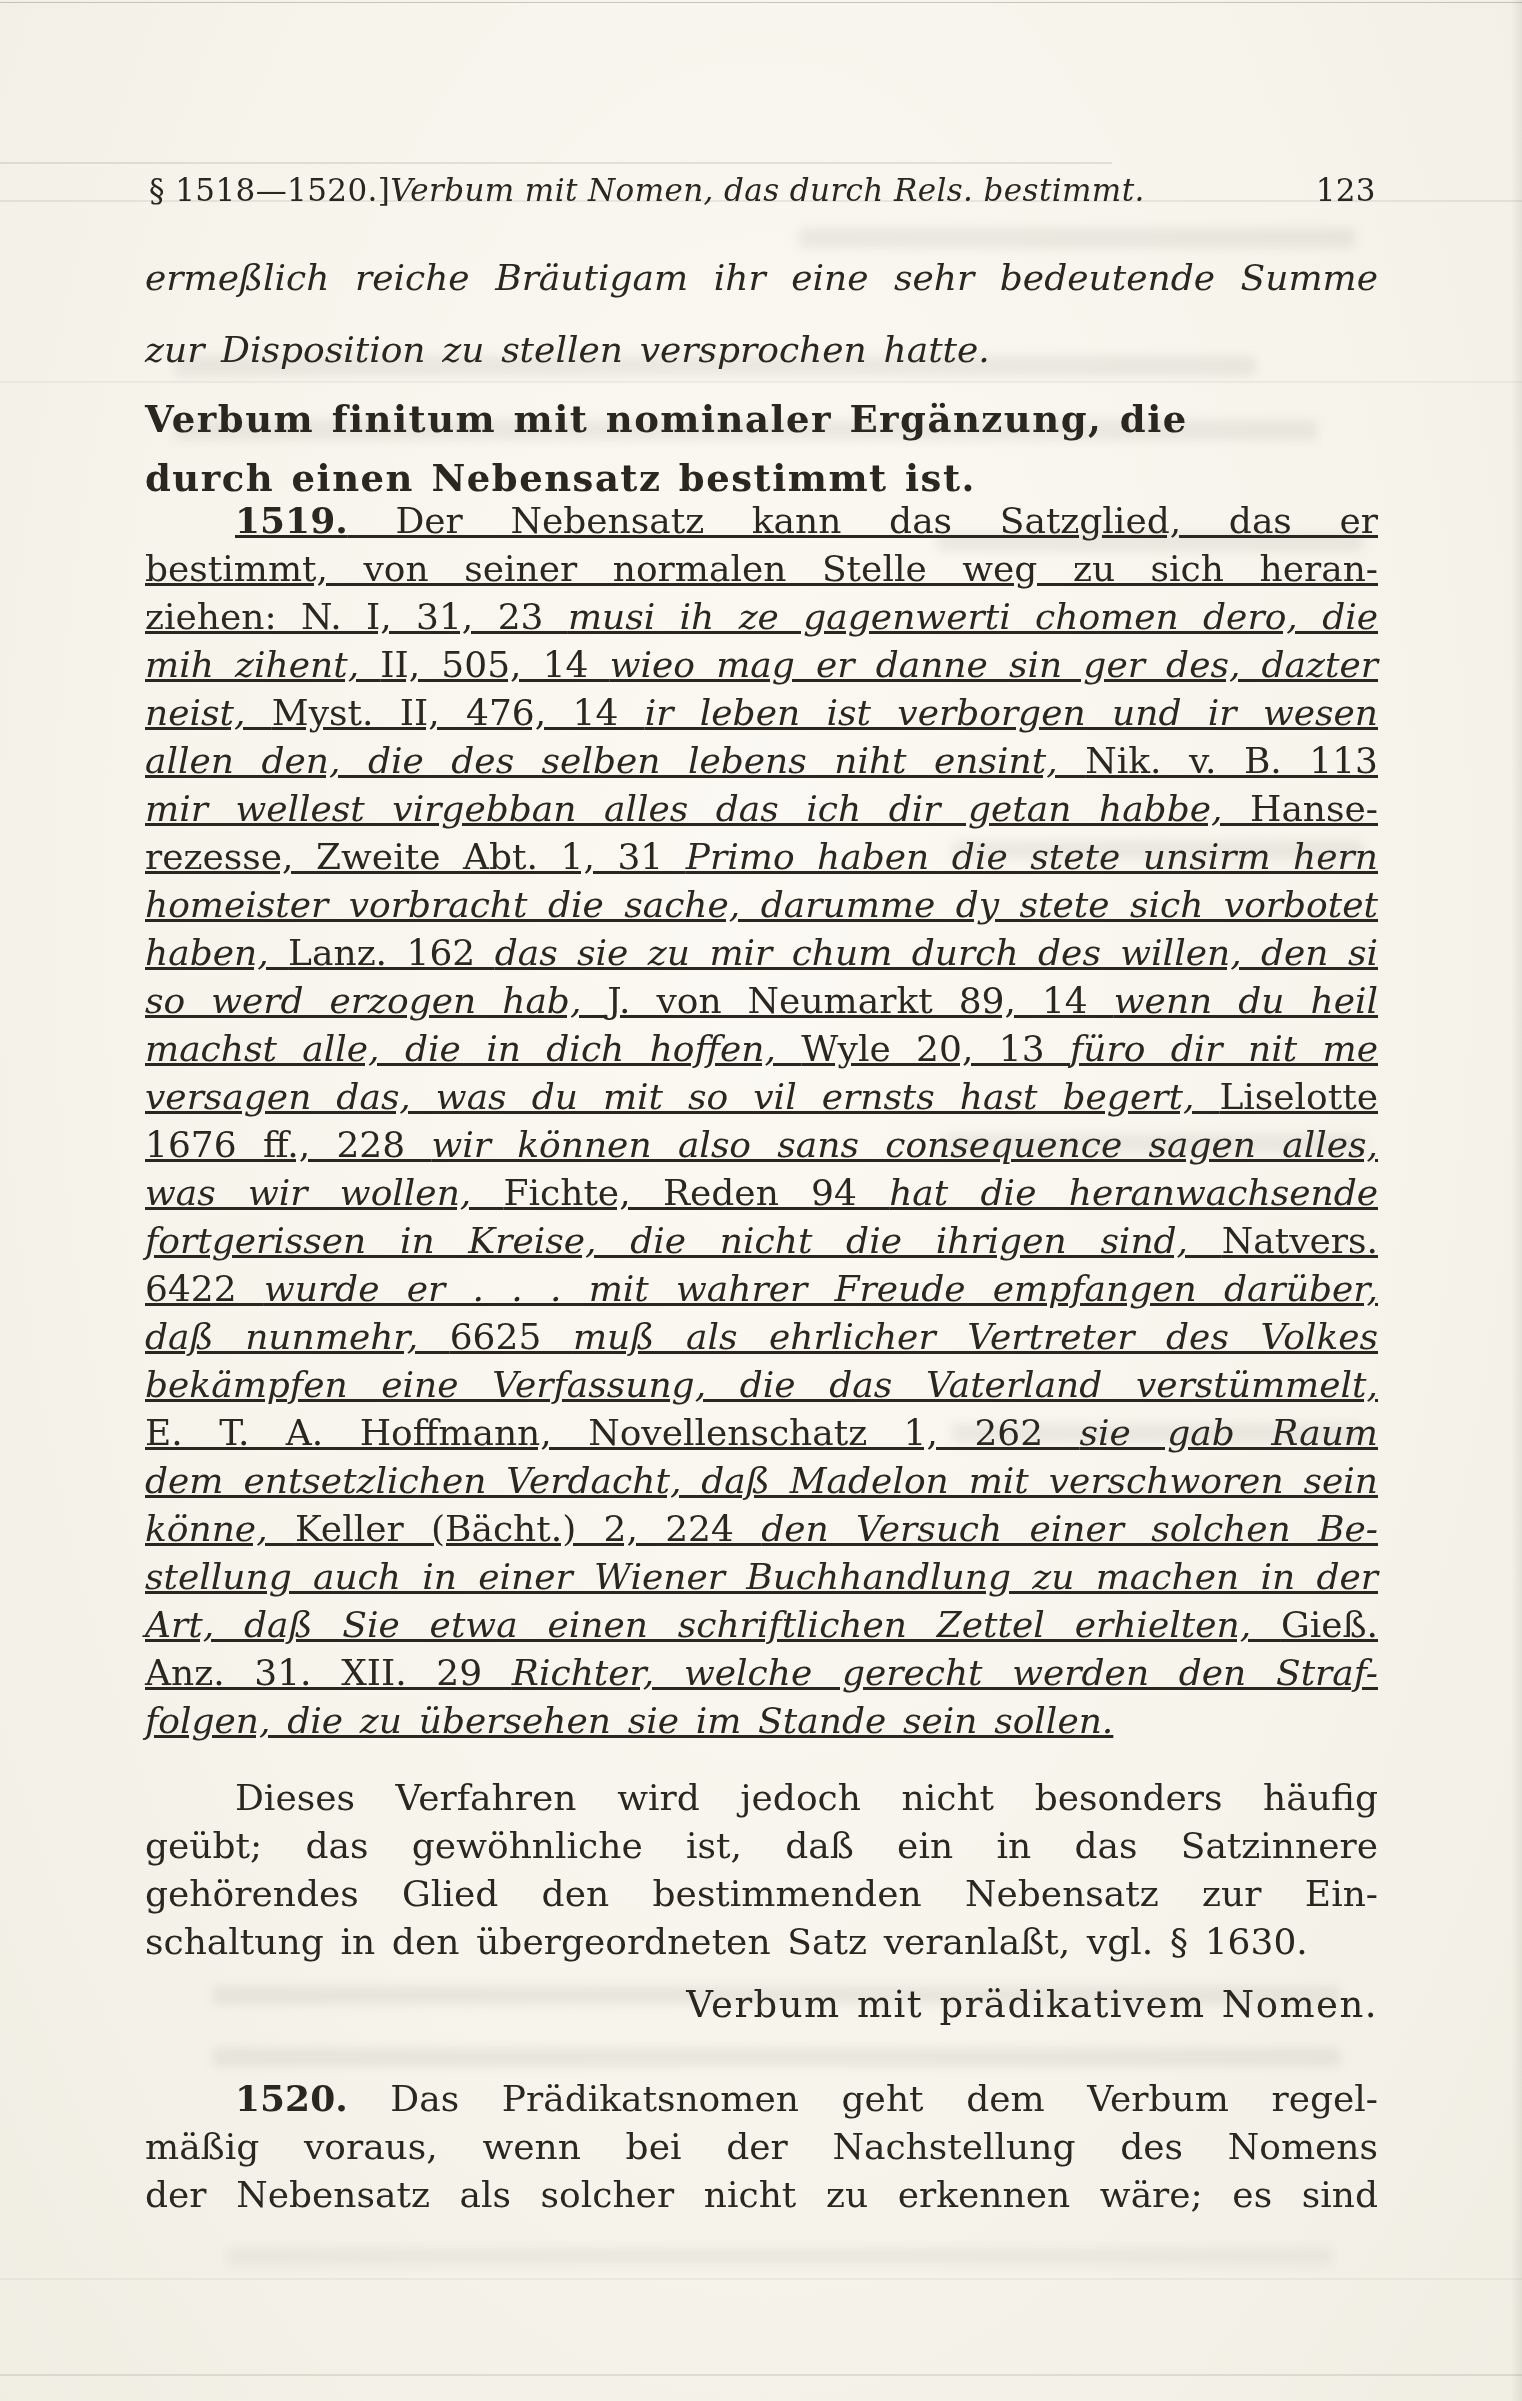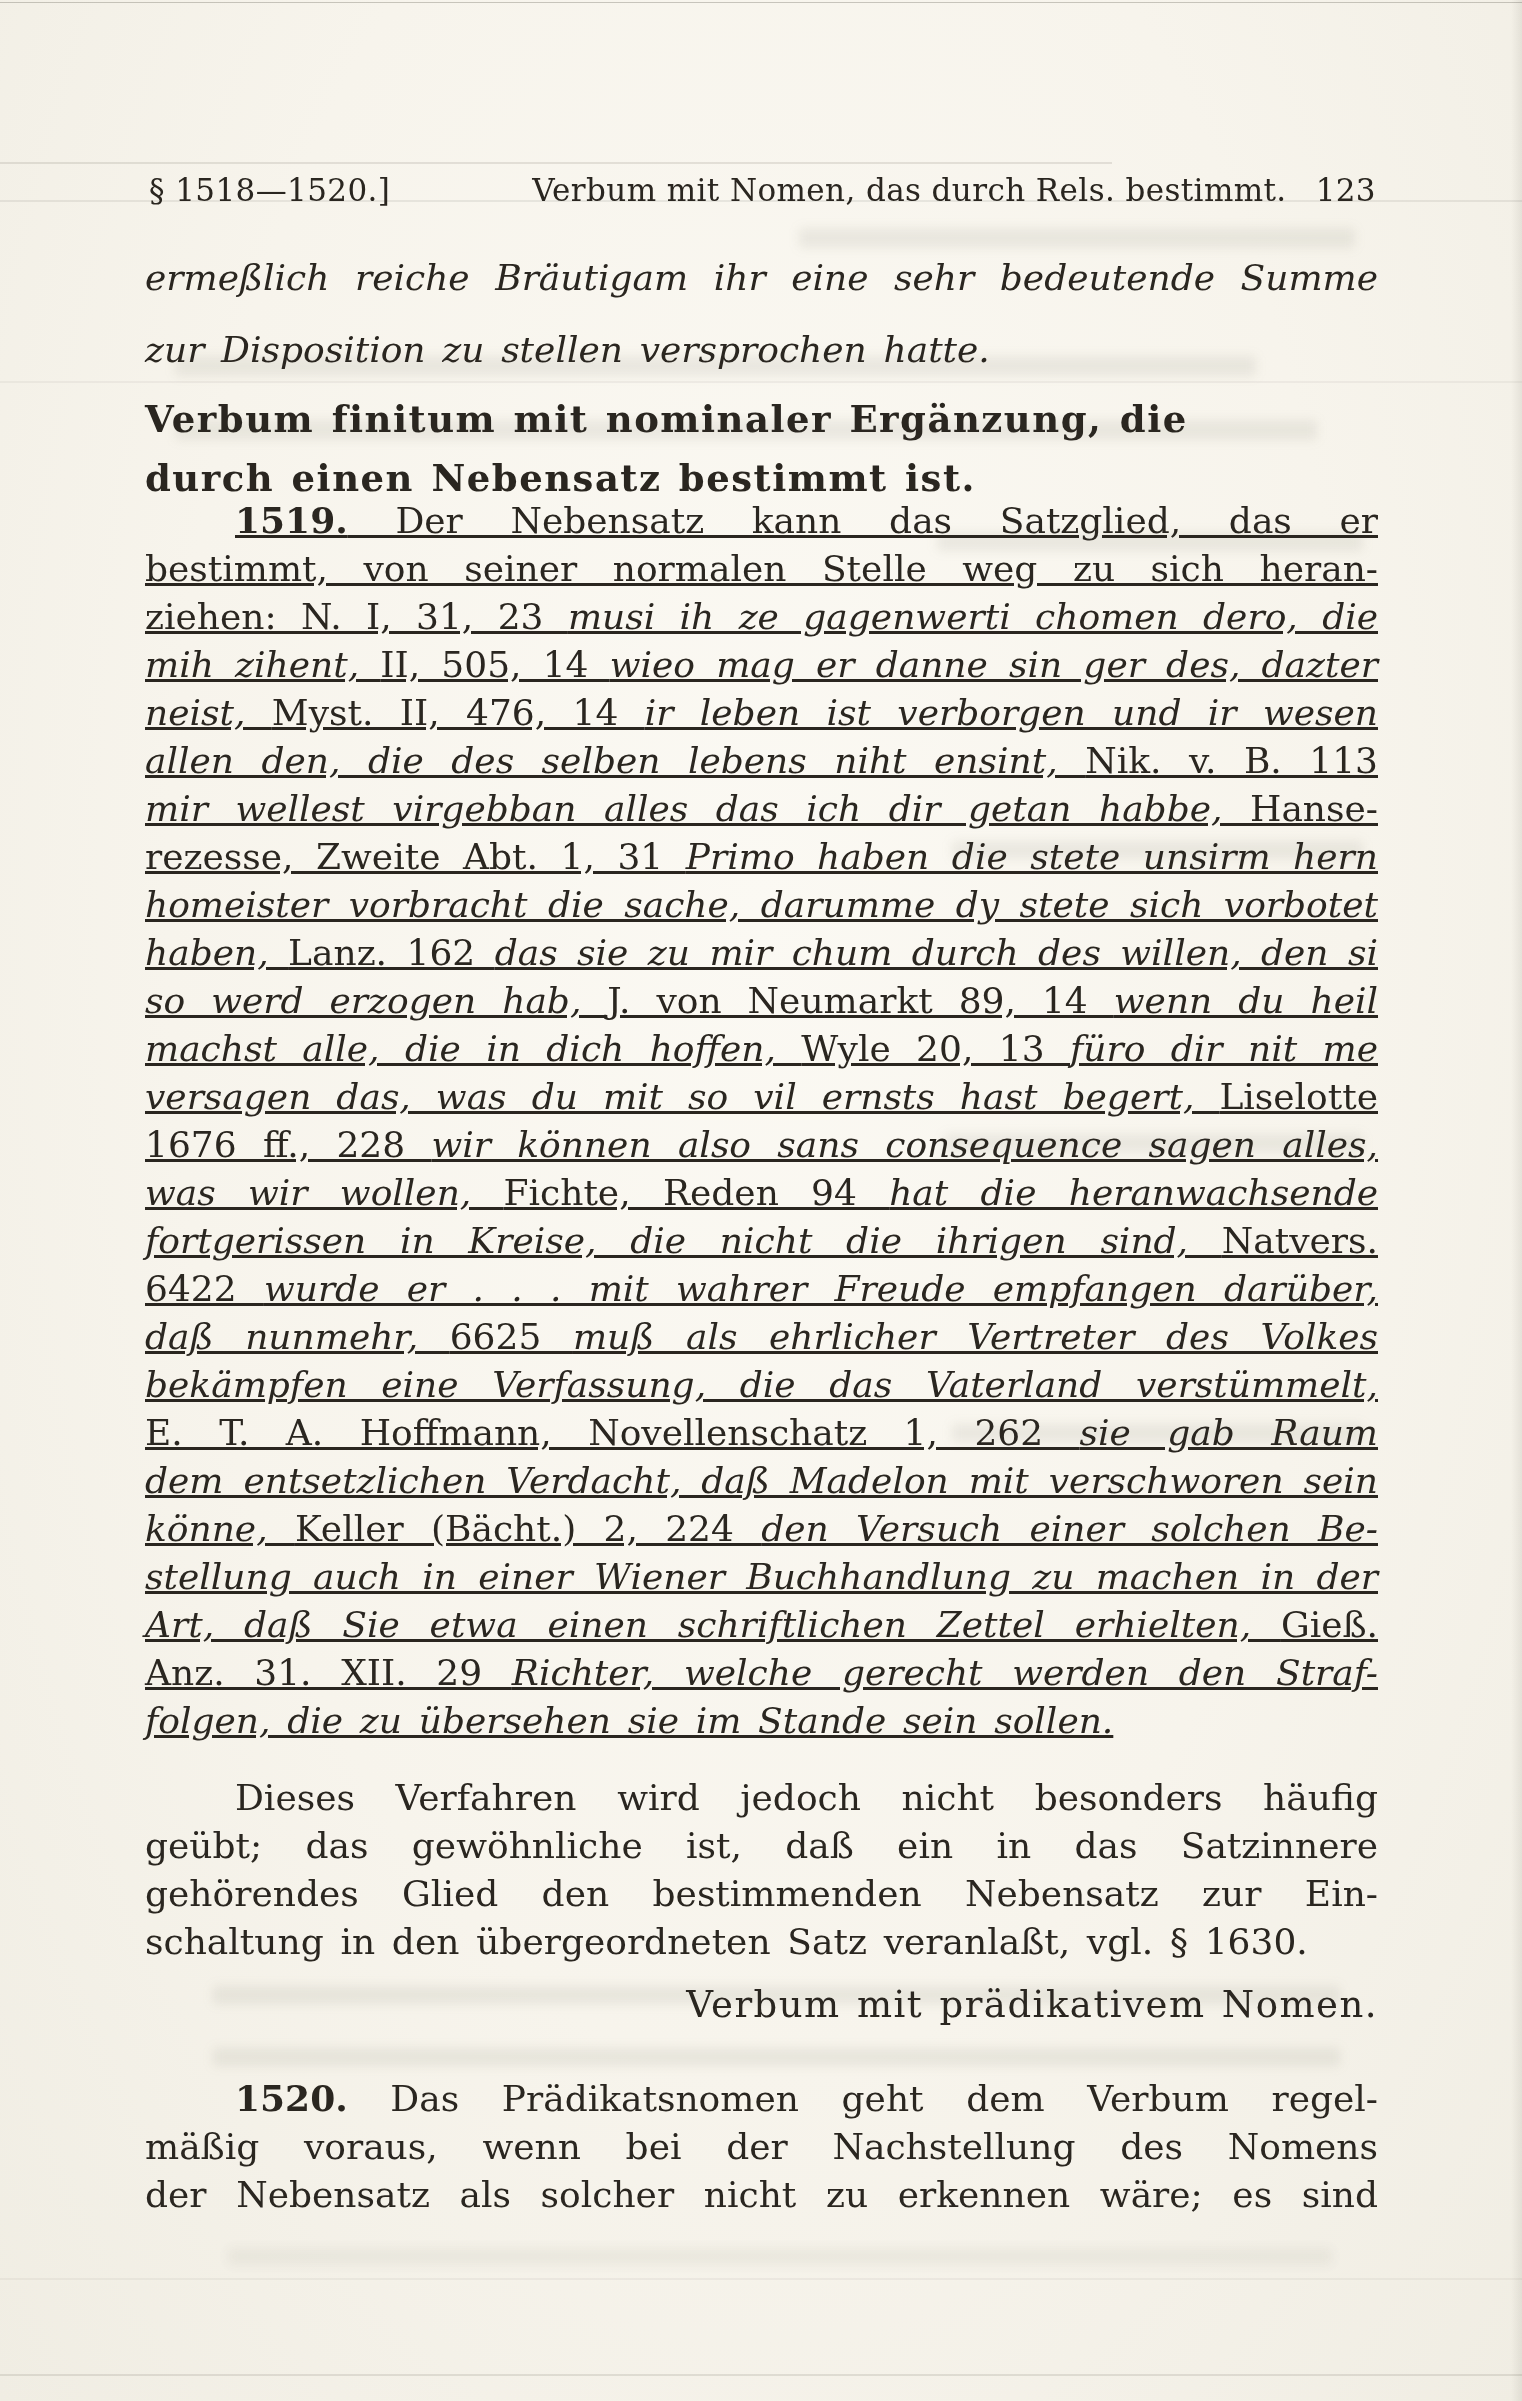--- a/index.html
+++ b/index.html
@@ -9,23 +9,23 @@
     background:
       radial-gradient(ellipse at 50% 38%, #fbf9f3 0%, #f7f4ec 55%, #f0ede3 100%);
     font-family:"DejaVu Serif","Liberation Serif",serif;
     color:#2a2620;
     overflow:hidden;
   }
   
   .running-header{
     position:absolute;left:149px;top:172px;width:1227px;
     display:flex;align-items:baseline;
-    font-size:31px;letter-spacing:0.4px;white-space:nowrap;gap:29px;
+    font-size:31px;letter-spacing:0.4px;white-space:nowrap;
   }
-  .rh-center{flex:1;text-align:right;}
+  .rh-center{flex:1;text-align:left;font-style:italic;}
   
   .block{position:absolute;left:145px;width:1233px;font-size:36px;}
   .block-0{top:242px;line-height:72px;}
   .block-1{top:390px;line-height:59px;font-size:37px;font-weight:700;text-align:left;letter-spacing:1.5px;word-spacing:3px;}
   .block-2{top:496px;line-height:48px;text-decoration:underline;}
   .block-3{top:1774px;line-height:48px;}
   .block-4{top:1975px;line-height:59px;font-size:37px;font-weight:400;text-align:right;letter-spacing:1.5px;word-spacing:3px;}
   .block-5{top:2074px;line-height:48px;}
   .line{text-align:justify;text-align-last:justify;text-justify:inter-word;word-spacing:1.5px;}
   .line.last{text-align-last:left;word-spacing:5.3px;}

